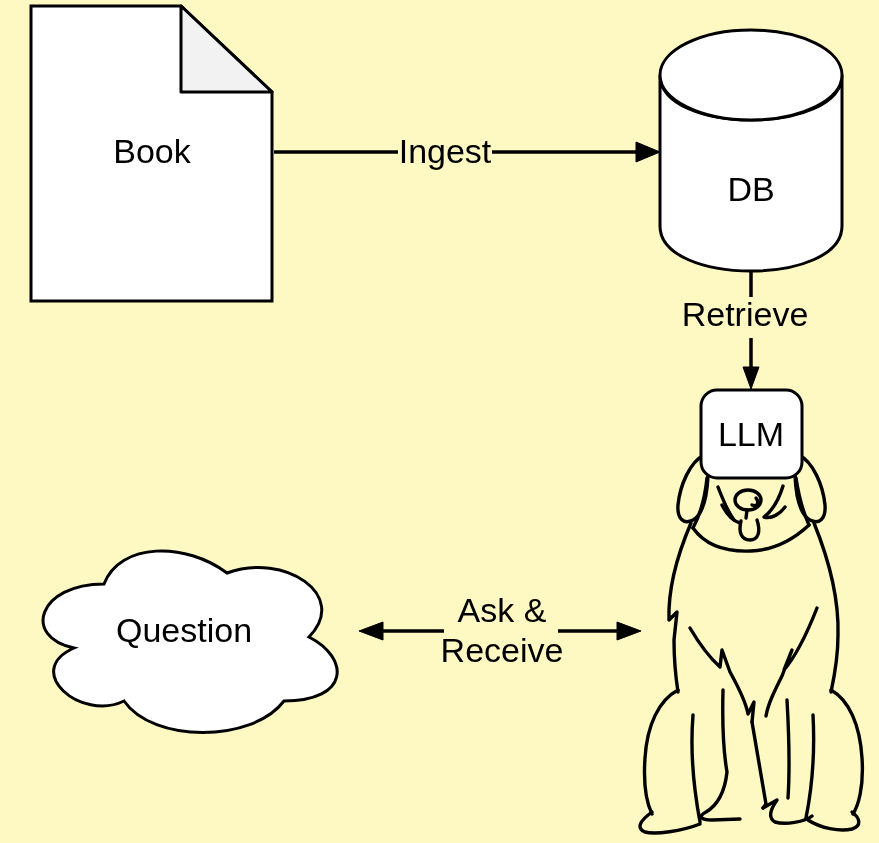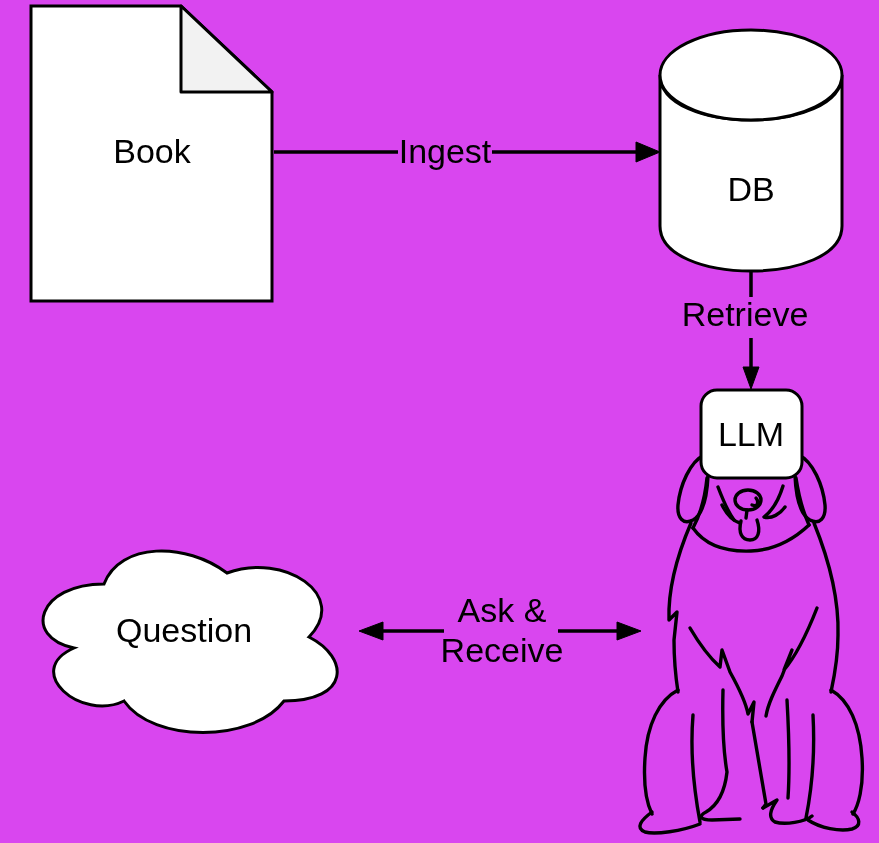--- a/index.html
+++ b/index.html
@@ -4,21 +4,21 @@
 <style>
   html, body {
     margin: 0;
     padding: 0;
     background: #ffffff;
   }
   .canvas {
     position: relative;
     width: 879px;
     height: 843px;
-    background: #d946ef;
+    background: #fef9c3;
     overflow: hidden;
   }
   svg { display: block; }
   .shape {
     fill: #ffffff;
     stroke: #000000;
     stroke-width: 3;
   }
   .edge-line {
     fill: none;

